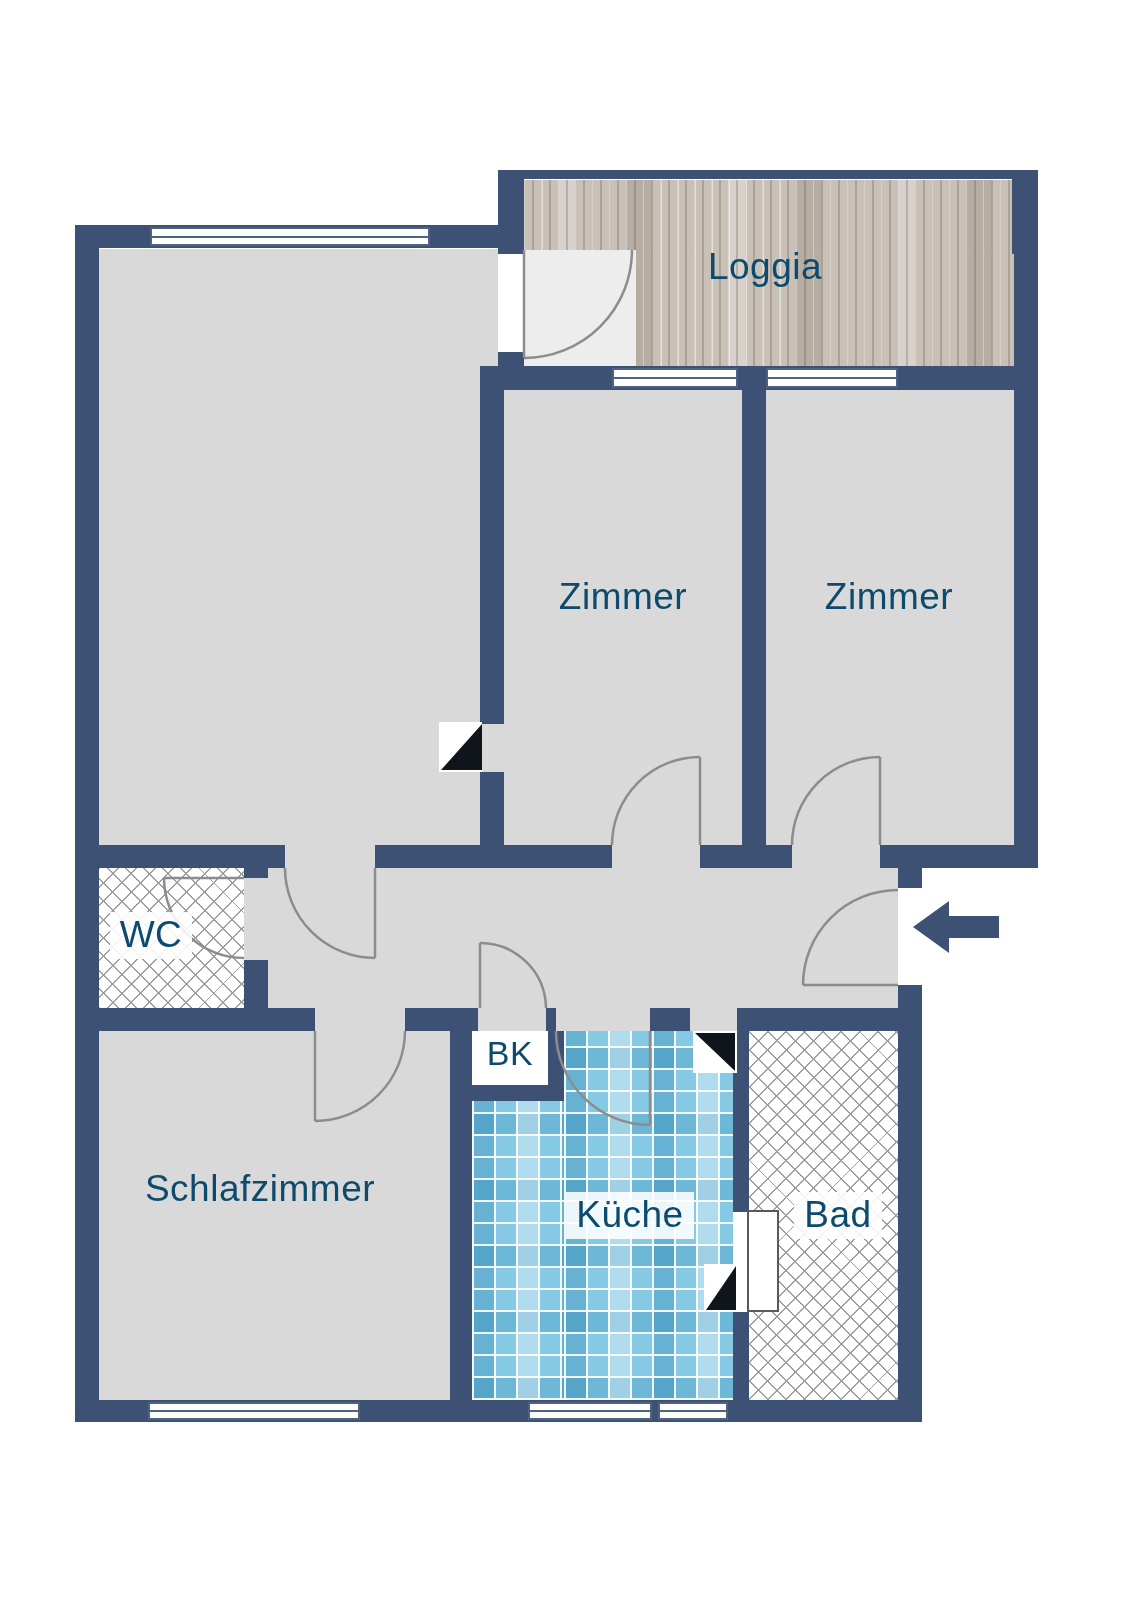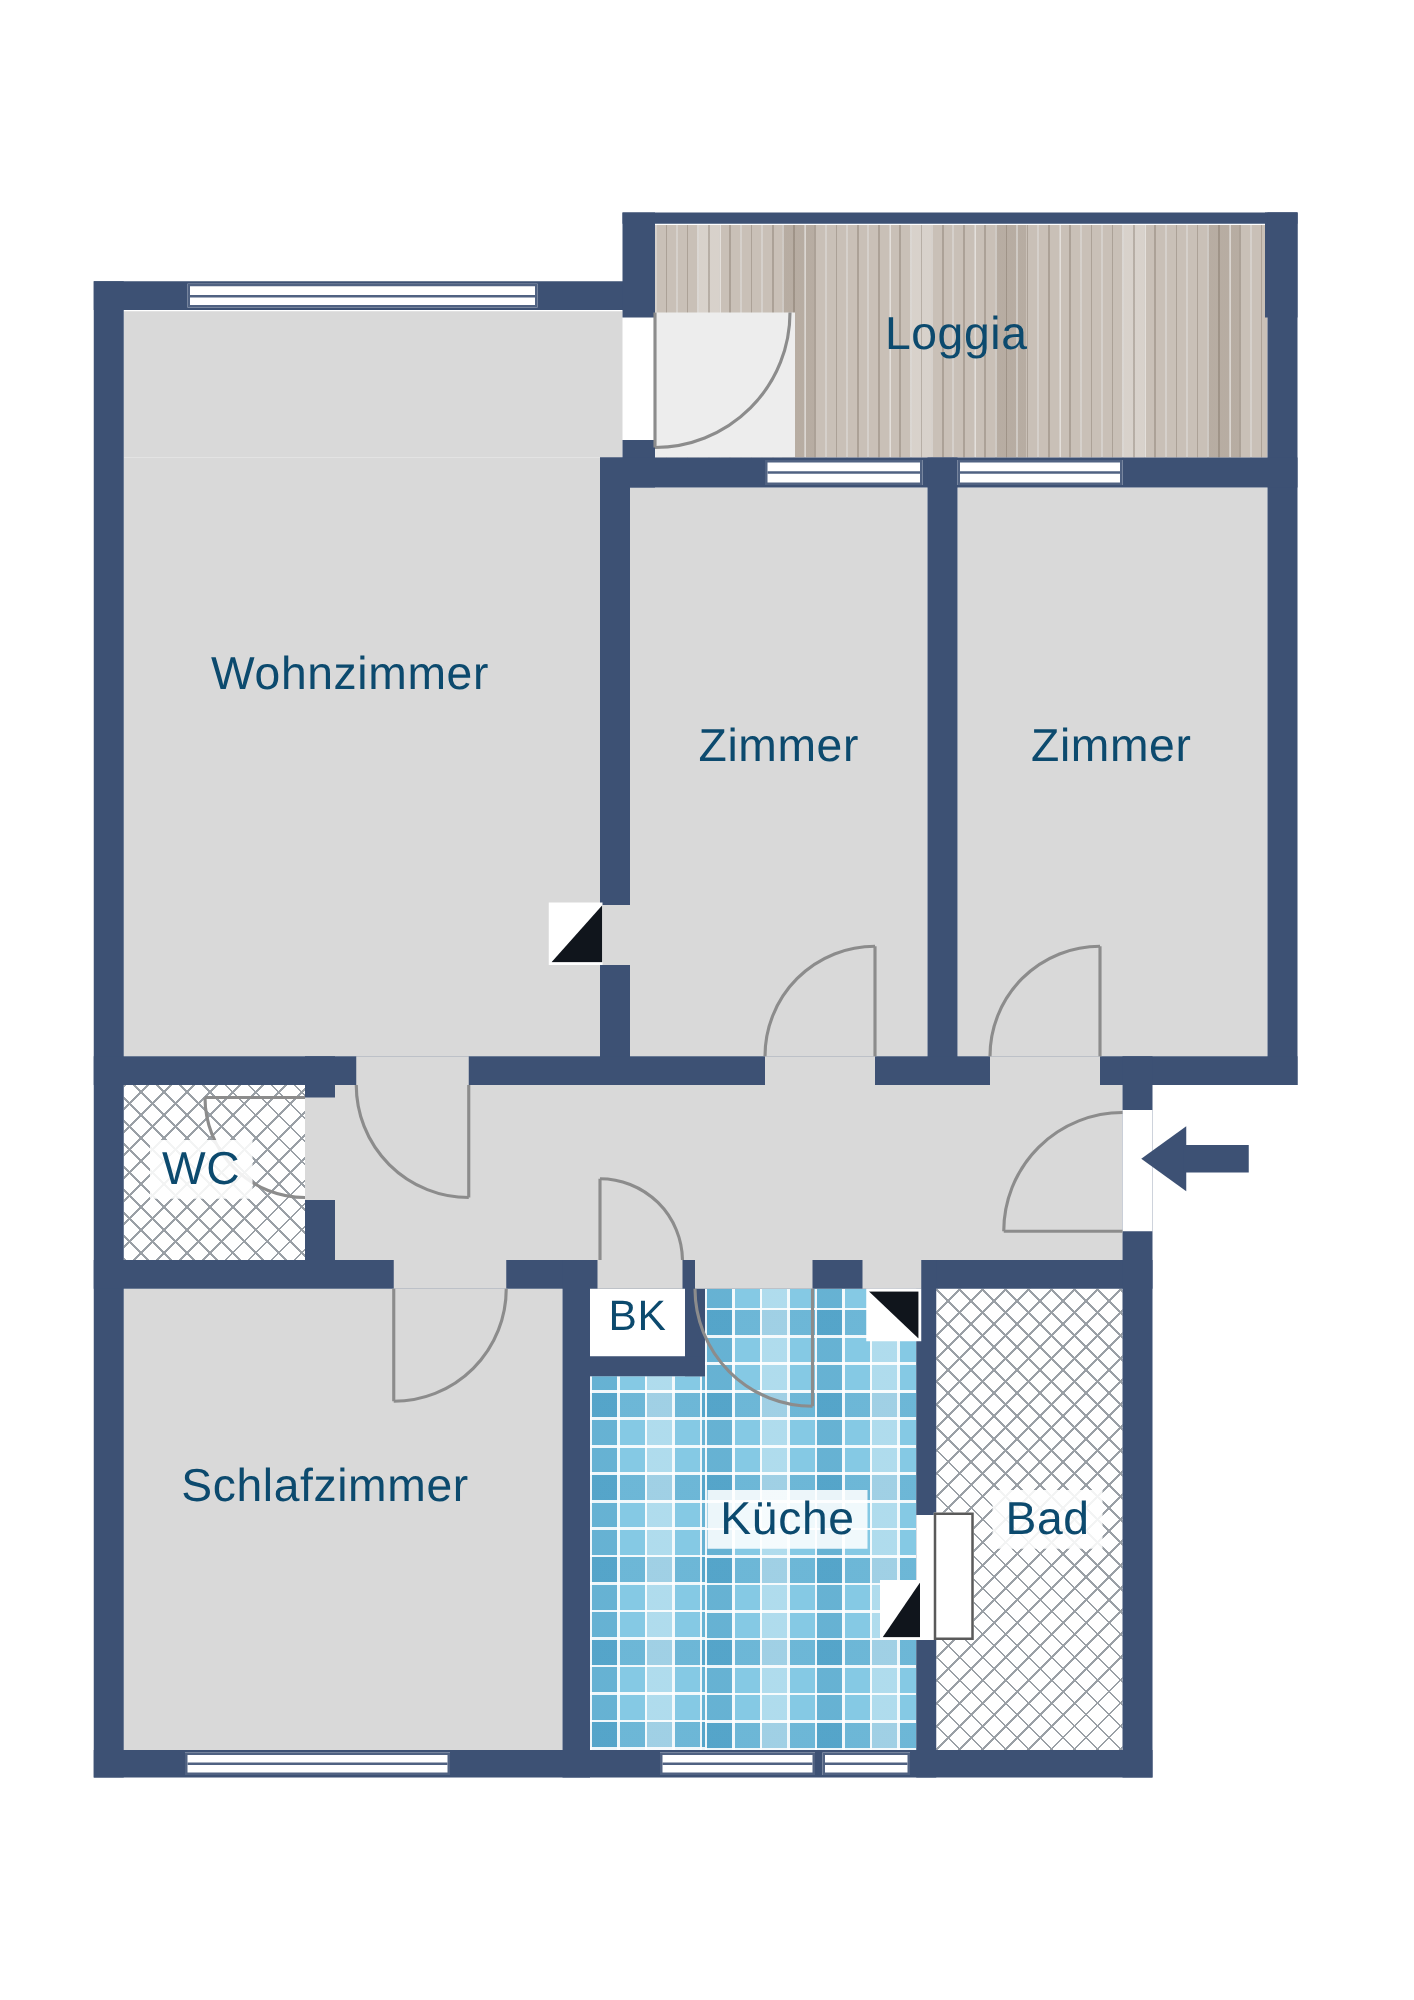--- a/index.html
+++ b/index.html
@@ -142,30 +142,27 @@
   <div class="abs leaf-fixture" style="left:747px;top:1210px;width:32px;height:102px"></div>
 
   <div class="abs" style="left:913px;top:901px;width:86px;height:52px">
     <div style="position:absolute;left:0;top:0;width:0;height:0;border-top:26px solid transparent;border-bottom:26px solid transparent;border-right:36px solid #3d5174"></div>
     <div style="position:absolute;left:34px;top:15px;width:52px;height:22px;background:#3d5174"></div>
   </div>
 
   <div class="abs label" style="left:600px;top:246px;width:330px;height:48px">
     <span>Loggia</span>
   </div>
-  <div class="abs label" style="left:105px;top:518px;width:350px;height:52px">
-    <span>Wohnzimmer</span>
-  </div>
   <div class="abs label" style="left:503px;top:576px;width:240px;height:52px">
     <span>Zimmer</span>
   </div>
   <div class="abs label" style="left:763px;top:576px;width:252px;height:52px">
     <span>Zimmer</span>
   </div>
-  <div class="abs label" style="left:97px;top:912px;width:128px;height:48px">
+  <div class="abs label" style="left:87px;top:912px;width:128px;height:48px">
     <span class="halo">WC</span>
   </div>
   <div class="abs label small" style="left:474px;top:1034px;width:72px;height:48px">
     <span>BK</span>
   </div>
   <div class="abs label" style="left:542px;top:1192px;width:176px;height:56px">
     <span class="halo">Küche</span>
   </div>
   <div class="abs label" style="left:80px;top:1168px;width:360px;height:52px">
     <span>Schlafzimmer</span>

